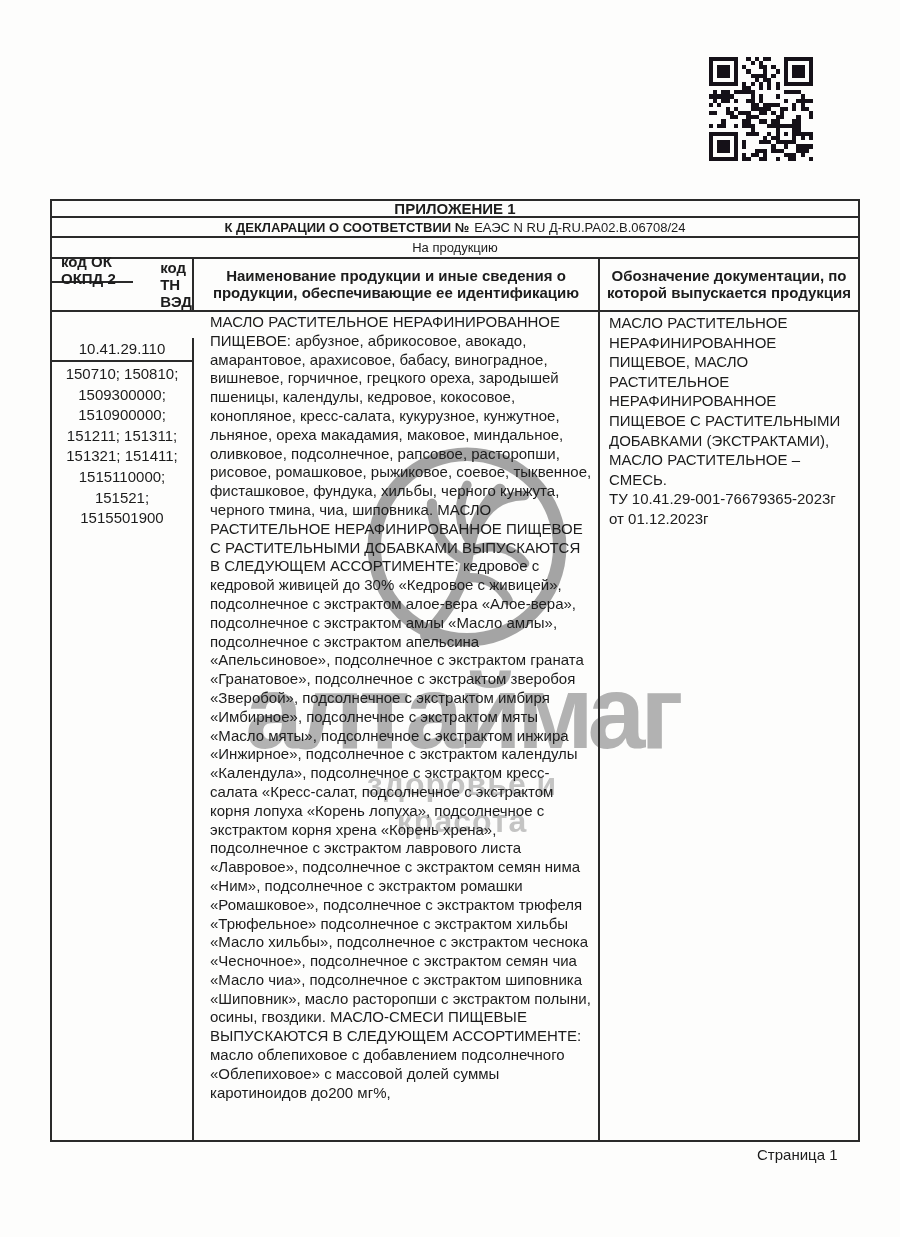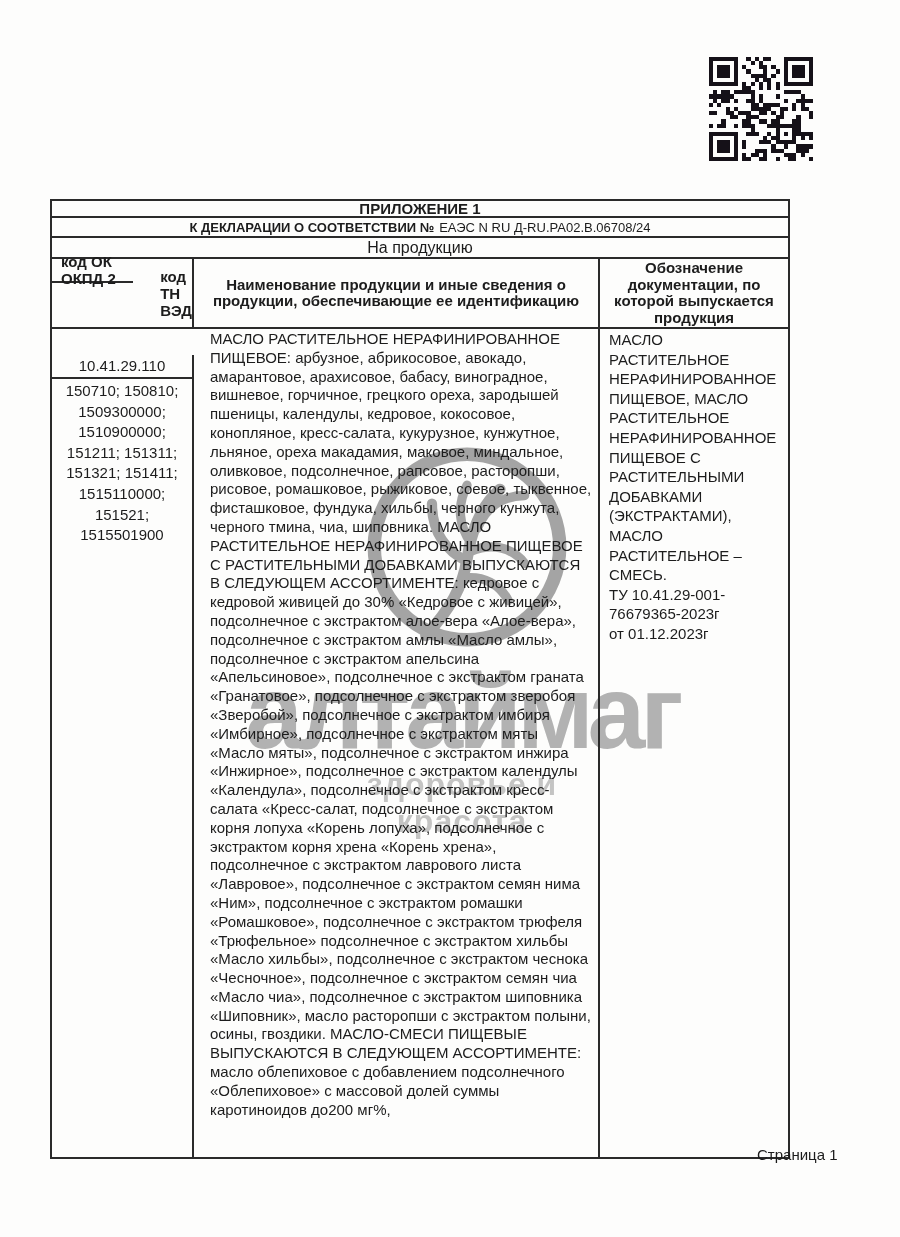--- a/index.html
+++ b/index.html
@@ -22,29 +22,29 @@
     text-align:center;font-size:104px;font-weight:bold;line-height:1;
     letter-spacing:-5px;color:#a0a0a0;
   }
   .wm-sub{
     position:absolute;left:300px;top:766px;width:300px;
     text-align:center;font-size:32px;font-weight:bold;
     letter-spacing:1px;color:#b6b6b6;
   }
   
   .doc-table{
-    position:absolute;left:50px;top:199px;width:740px;
+    position:absolute;left:50px;top:199px;width:810px;
     border:2px solid #2a2a2a;z-index:2;background:transparent;
     box-sizing:border-box;
   }
   .t-row{border-bottom:2px solid #2a2a2a;display:flex;align-items:center;justify-content:center;text-align:center;}
   .t-row.title{height:15px;font-weight:bold;font-size:15px;}
   .t-row.decl{height:18px;font-weight:bold;font-size:13px;}
   .t-row.decl .num{font-weight:normal;margin-left:5px;}
-  .t-row.sub{height:19px;font-size:16px;font-weight:normal;}
+  .t-row.sub{height:19px;font-size:13px;font-weight:normal;}
   .t-cols{display:grid;grid-template-columns:142px 406px 1fr;}
   .t-cols > div{box-sizing:border-box;}
   .c1,.c2{border-right:2px solid #2a2a2a;}
   .head{border-bottom:2px solid #2a2a2a;}
   .head .c2,.head .c3{
     display:flex;align-items:center;justify-content:center;text-align:center;
     font-weight:bold;font-size:15px;line-height:16.5px;padding:1px 6px;
   }
   .head .c1{display:flex;flex-direction:row;font-weight:bold;font-size:15px;}
   .c1a{height:22px;border-bottom:2px solid #2a2a2a;display:flex;align-items:center;padding-left:9px;}

